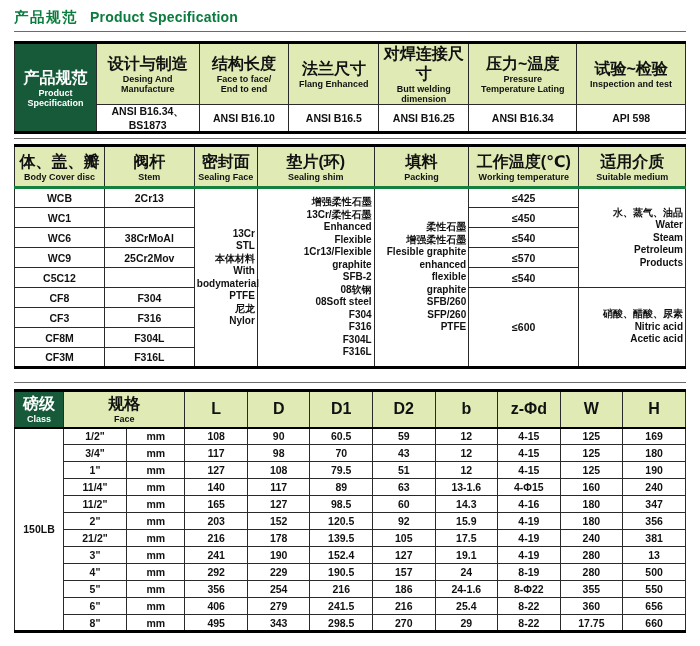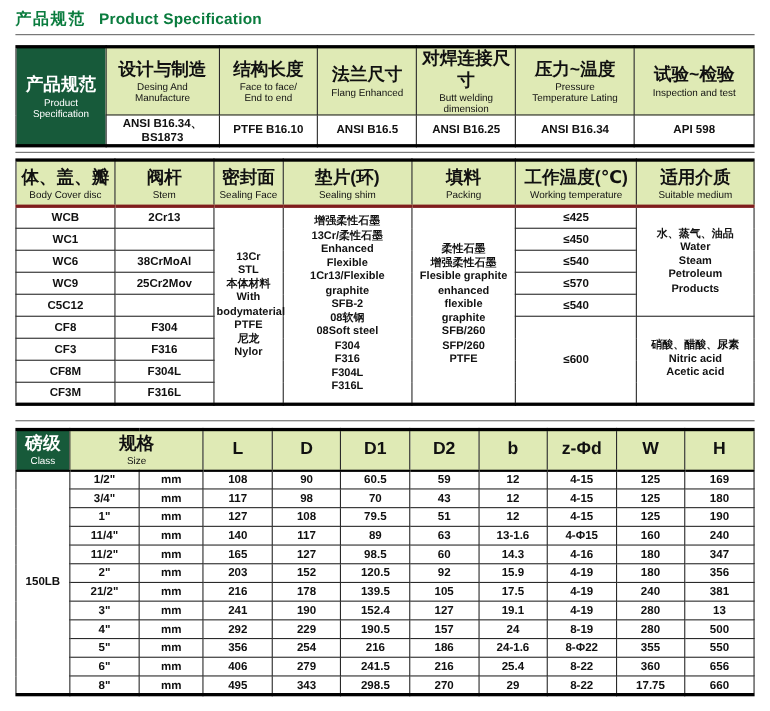--- a/index.html
+++ b/index.html
@@ -14,32 +14,32 @@
   .h-en{font-size:14px;letter-spacing:.2px;}
   .h-rule{border-top:1px solid #6a6a6a;margin-top:4px;height:0;}
   .mt1{margin-top:2px;}
   .mt2{margin-top:9px;}
 
   table{border-collapse:collapse;width:100%;table-layout:fixed;}
   td,th{border:1px solid #2a2a2a;text-align:center;vertical-align:middle;padding:0 2px;box-sizing:border-box;}
   th{background:var(--light-green,#dfeab5);font-weight:bold;}
   .dark{background:var(--dark-green,#175a3a);color:#ffffff;}
   .zh{font-size:16px;font-weight:bold;line-height:1.25;}
-  .en{font-size:9px;font-weight:normal;line-height:1.12;}
+  .en{font-size:9px;font-weight:bold;line-height:1.12;}
   .multi{white-space:pre-line;}
   .val{font-weight:bold;font-size:10.5px;color:#111;}
 
   .spec-table{border-top:3px solid #000;border-bottom:3px solid #000;margin-top:9px;}
   .spec-table th{height:37px;}
   .spec-table .val-row td{height:24px;}
 
   .mat-table{border-top:3px solid #000;border-bottom:3px solid #000;margin-top:5px;}
-  .mat-table thead th{height:42px;border-bottom:3px solid #7f1d1d;}
+  .mat-table thead th{height:42px;border-bottom:3px solid #15803d;}
   .mat-table tbody td{height:20px;font-weight:bold;font-size:10.5px;}
-  .mat-table tbody td.block{font-size:10px;line-height:1.25;}
+  .mat-table tbody td.block{font-size:10px;line-height:1.25;text-align:right;}
 
   .dim-table{border-top:3px solid #000;border-bottom:3px solid #000;margin-top:6px;}
   .dim-table thead th{height:37px;border-bottom:2px solid #000;}
   .dim-table tbody td{height:17px;font-weight:bold;font-size:10.5px;}
   .classcell{font-weight:bold;font-size:11px;background:#fff;}
 </style>
 </head>
 <body>
 
 <div class="page">
@@ -91,21 +91,21 @@
             <div class="en multi">Pressure
 Temperature Lating</div>
           </th>
         <th>
             <div class="zh">试验~检验</div>
             <div class="en multi">Inspection and test</div>
           </th>
       </tr>
       <tr class="val-row">
         <td class="val">ANSI B16.34、BS1873</td>
-        <td class="val">PTFE B16.10</td>
+        <td class="val">ANSI B16.10</td>
         <td class="val">ANSI B16.5</td>
         <td class="val">ANSI B16.25</td>
         <td class="val">ANSI B16.34</td>
         <td class="val">API 598</td>
       </tr>
     </tbody>
   </table>
 
   <div class="h-rule"></div>
 
@@ -254,21 +254,21 @@
         <col style="width:9.36%">
     </colgroup>
     <thead>
       <tr>
         <th class="dark">
             <div class="zh">磅级</div>
             <div class="en">Class</div>
           </th>
         <th colspan="2">
             <div class="zh">规格</div>
-            <div class="en">Size</div>
+            <div class="en">Face</div>
           </th>
         <th>L</th>
         <th>D</th>
         <th>D1</th>
         <th>D2</th>
         <th>b</th>
         <th>z-Φd</th>
         <th>W</th>
         <th>H</th>
       </tr>

